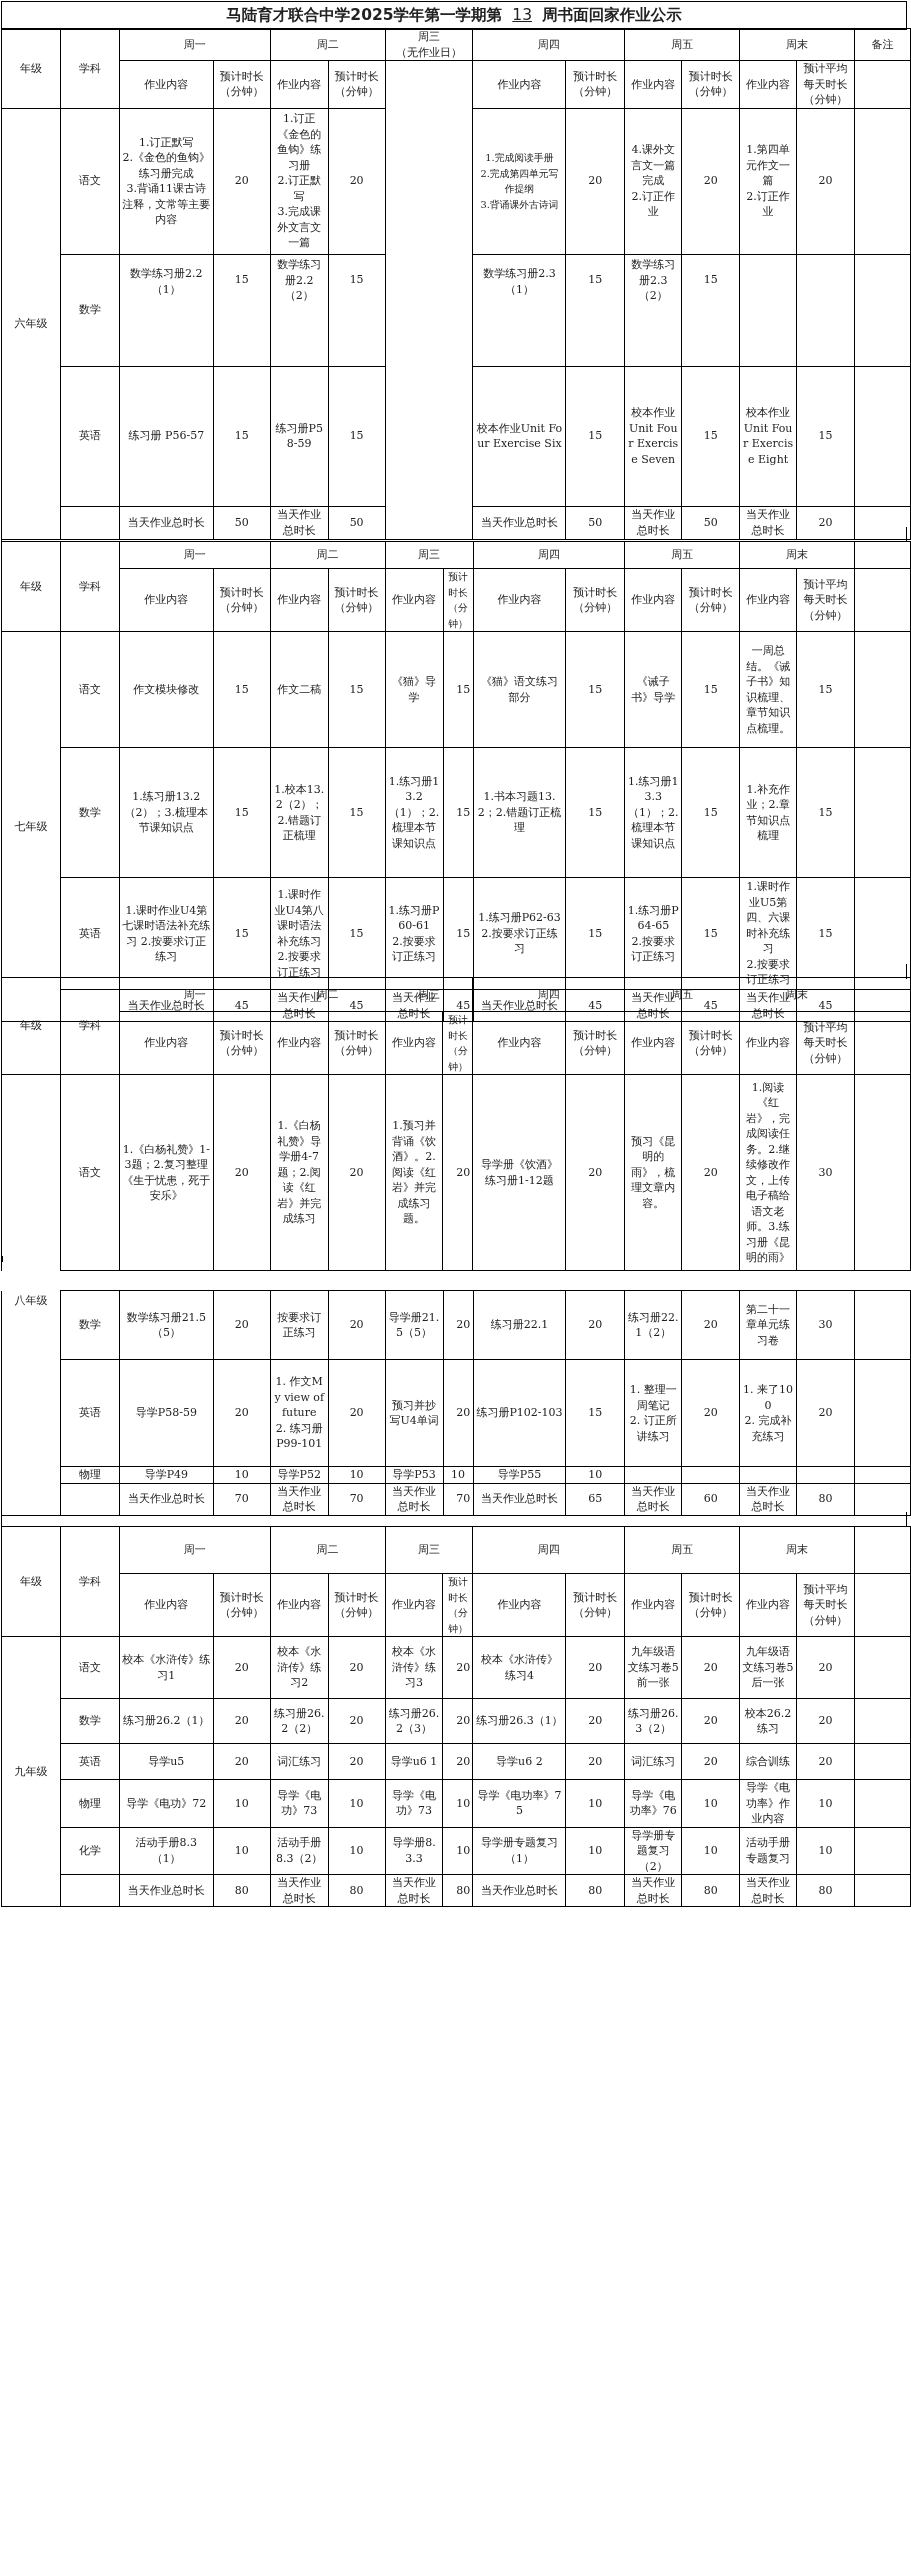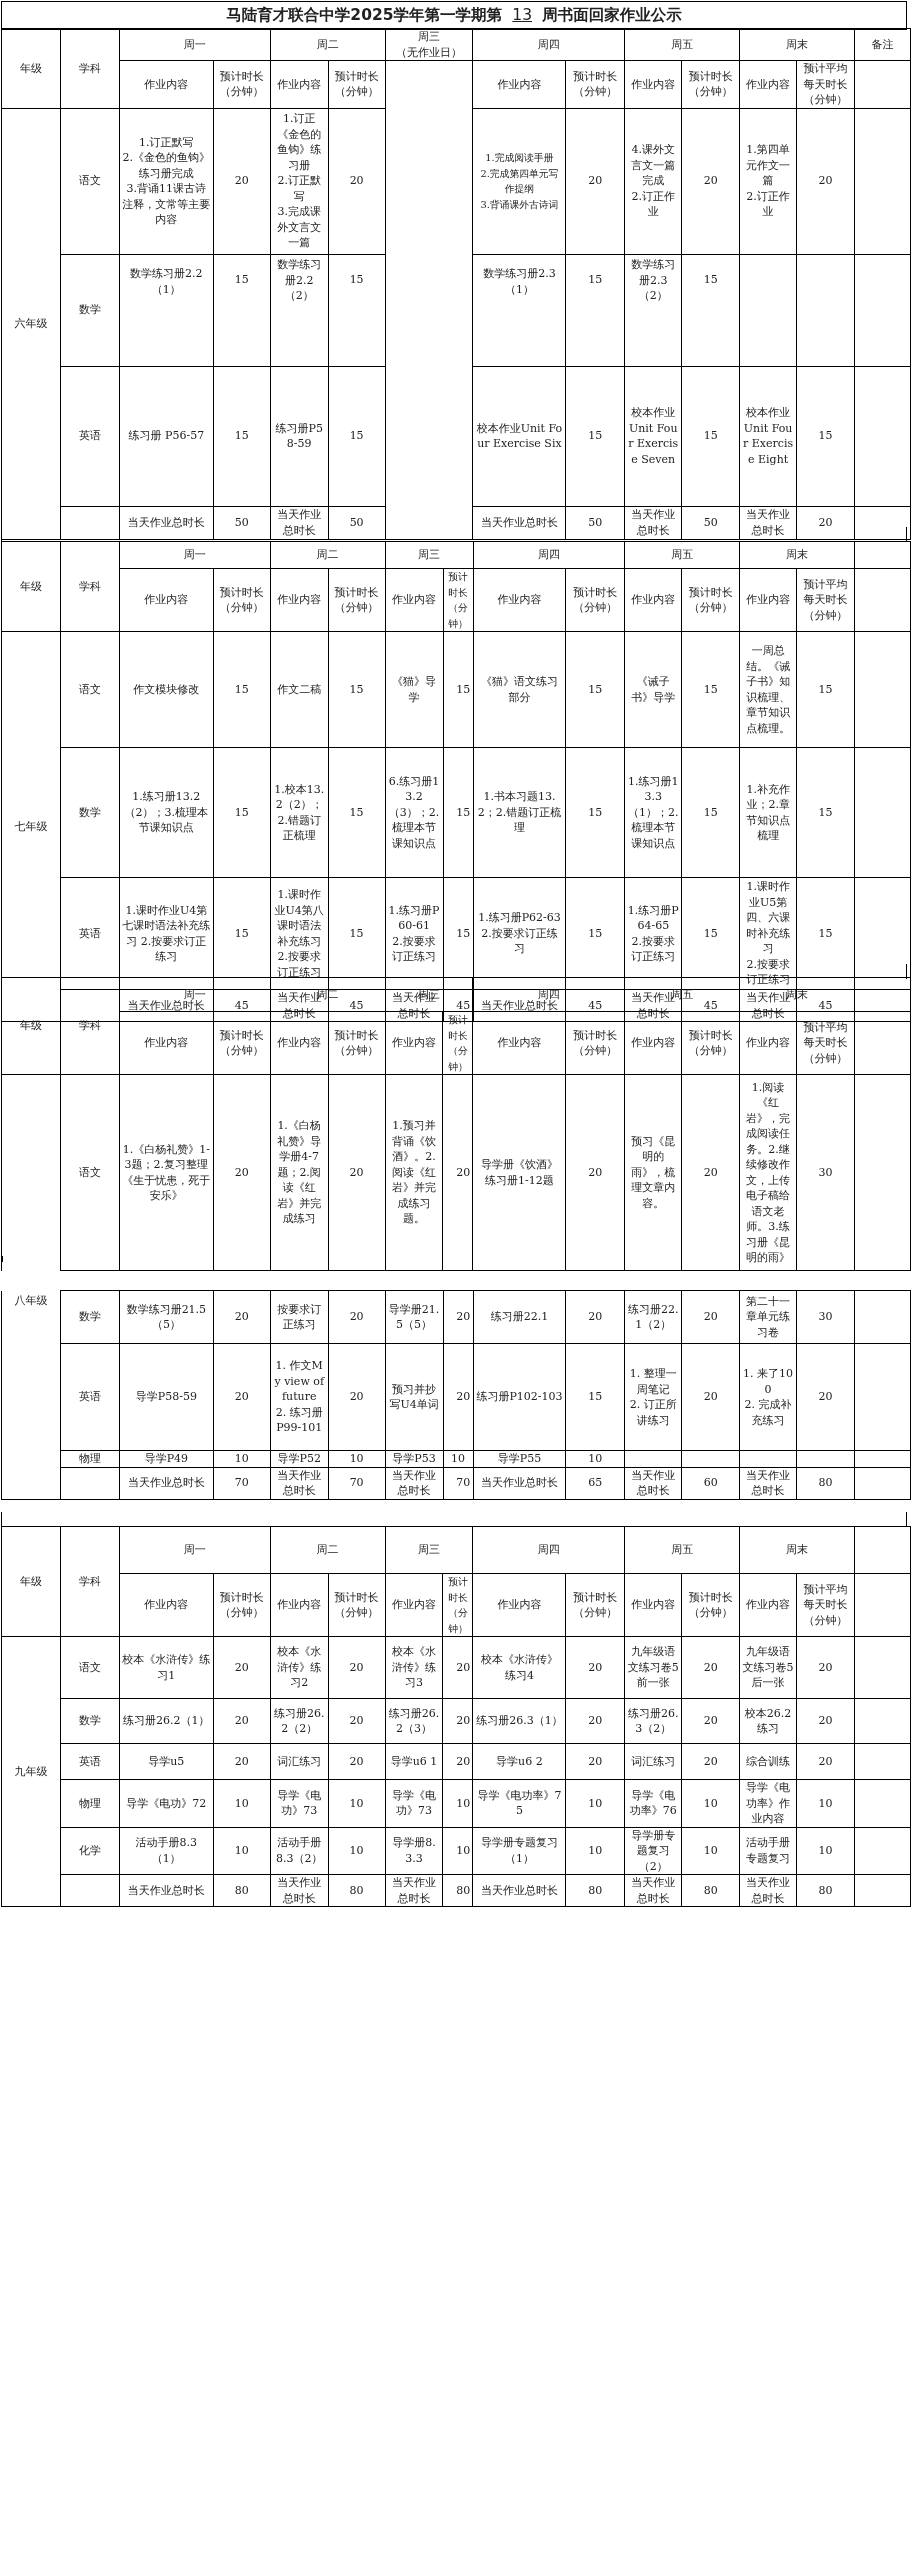--- a/index.html
+++ b/index.html
@@ -201,21 +201,21 @@
       <td class="left">一周总结。《诫子书》知识梳理、章节知识点梳理。</td>
       <td>15</td>
       <td></td>
     </tr>
     <tr style="height:130px">
       <td>数学</td>
       <td class="left">1.练习册13.2（2）；3.梳理本节课知识点</td>
       <td>15</td>
       <td>1.校本13.2（2）；2.错题订正梳理</td>
       <td>15</td>
-      <td class="left">6.练习册13.2（3）；2.梳理本节课知识点</td>
+      <td class="left">1.练习册13.2（1）；2.梳理本节课知识点</td>
       <td style="text-align:right">15</td>
       <td>1.书本习题13.2；2.错题订正梳理</td>
       <td>15</td>
       <td>1.练习册13.3（1）；2.梳理本节课知识点</td>
       <td>15</td>
       <td class="left">1.补充作业；2.章节知识点梳理</td>
       <td>15</td>
       <td></td>
     </tr>
     <tr style="height:112px">
@@ -338,21 +338,21 @@
         <col style="width:30px">
       <col style="width:93px">
         <col style="width:59px">
         <col style="width:57px">
         <col style="width:58px">
       <col style="width:57px">
         <col style="width:58px">
         <col style="width:56px">
     </colgroup>
     <tbody>
-        <tr style="height:53px">
+        <tr style="height:69px">
       <td rowspan="5" style="vertical-align:top;border-top:none;padding-top:2.9px">八年级</td>
       <td>数学</td>
       <td class="left">数学练习册21.5（5）</td>
       <td>20</td>
       <td>按要求订正练习</td>
       <td>20</td>
       <td class="left">导学册21.5（5）</td>
       <td style="text-align:right">20</td>
       <td>练习册22.1</td>
       <td>20</td>

